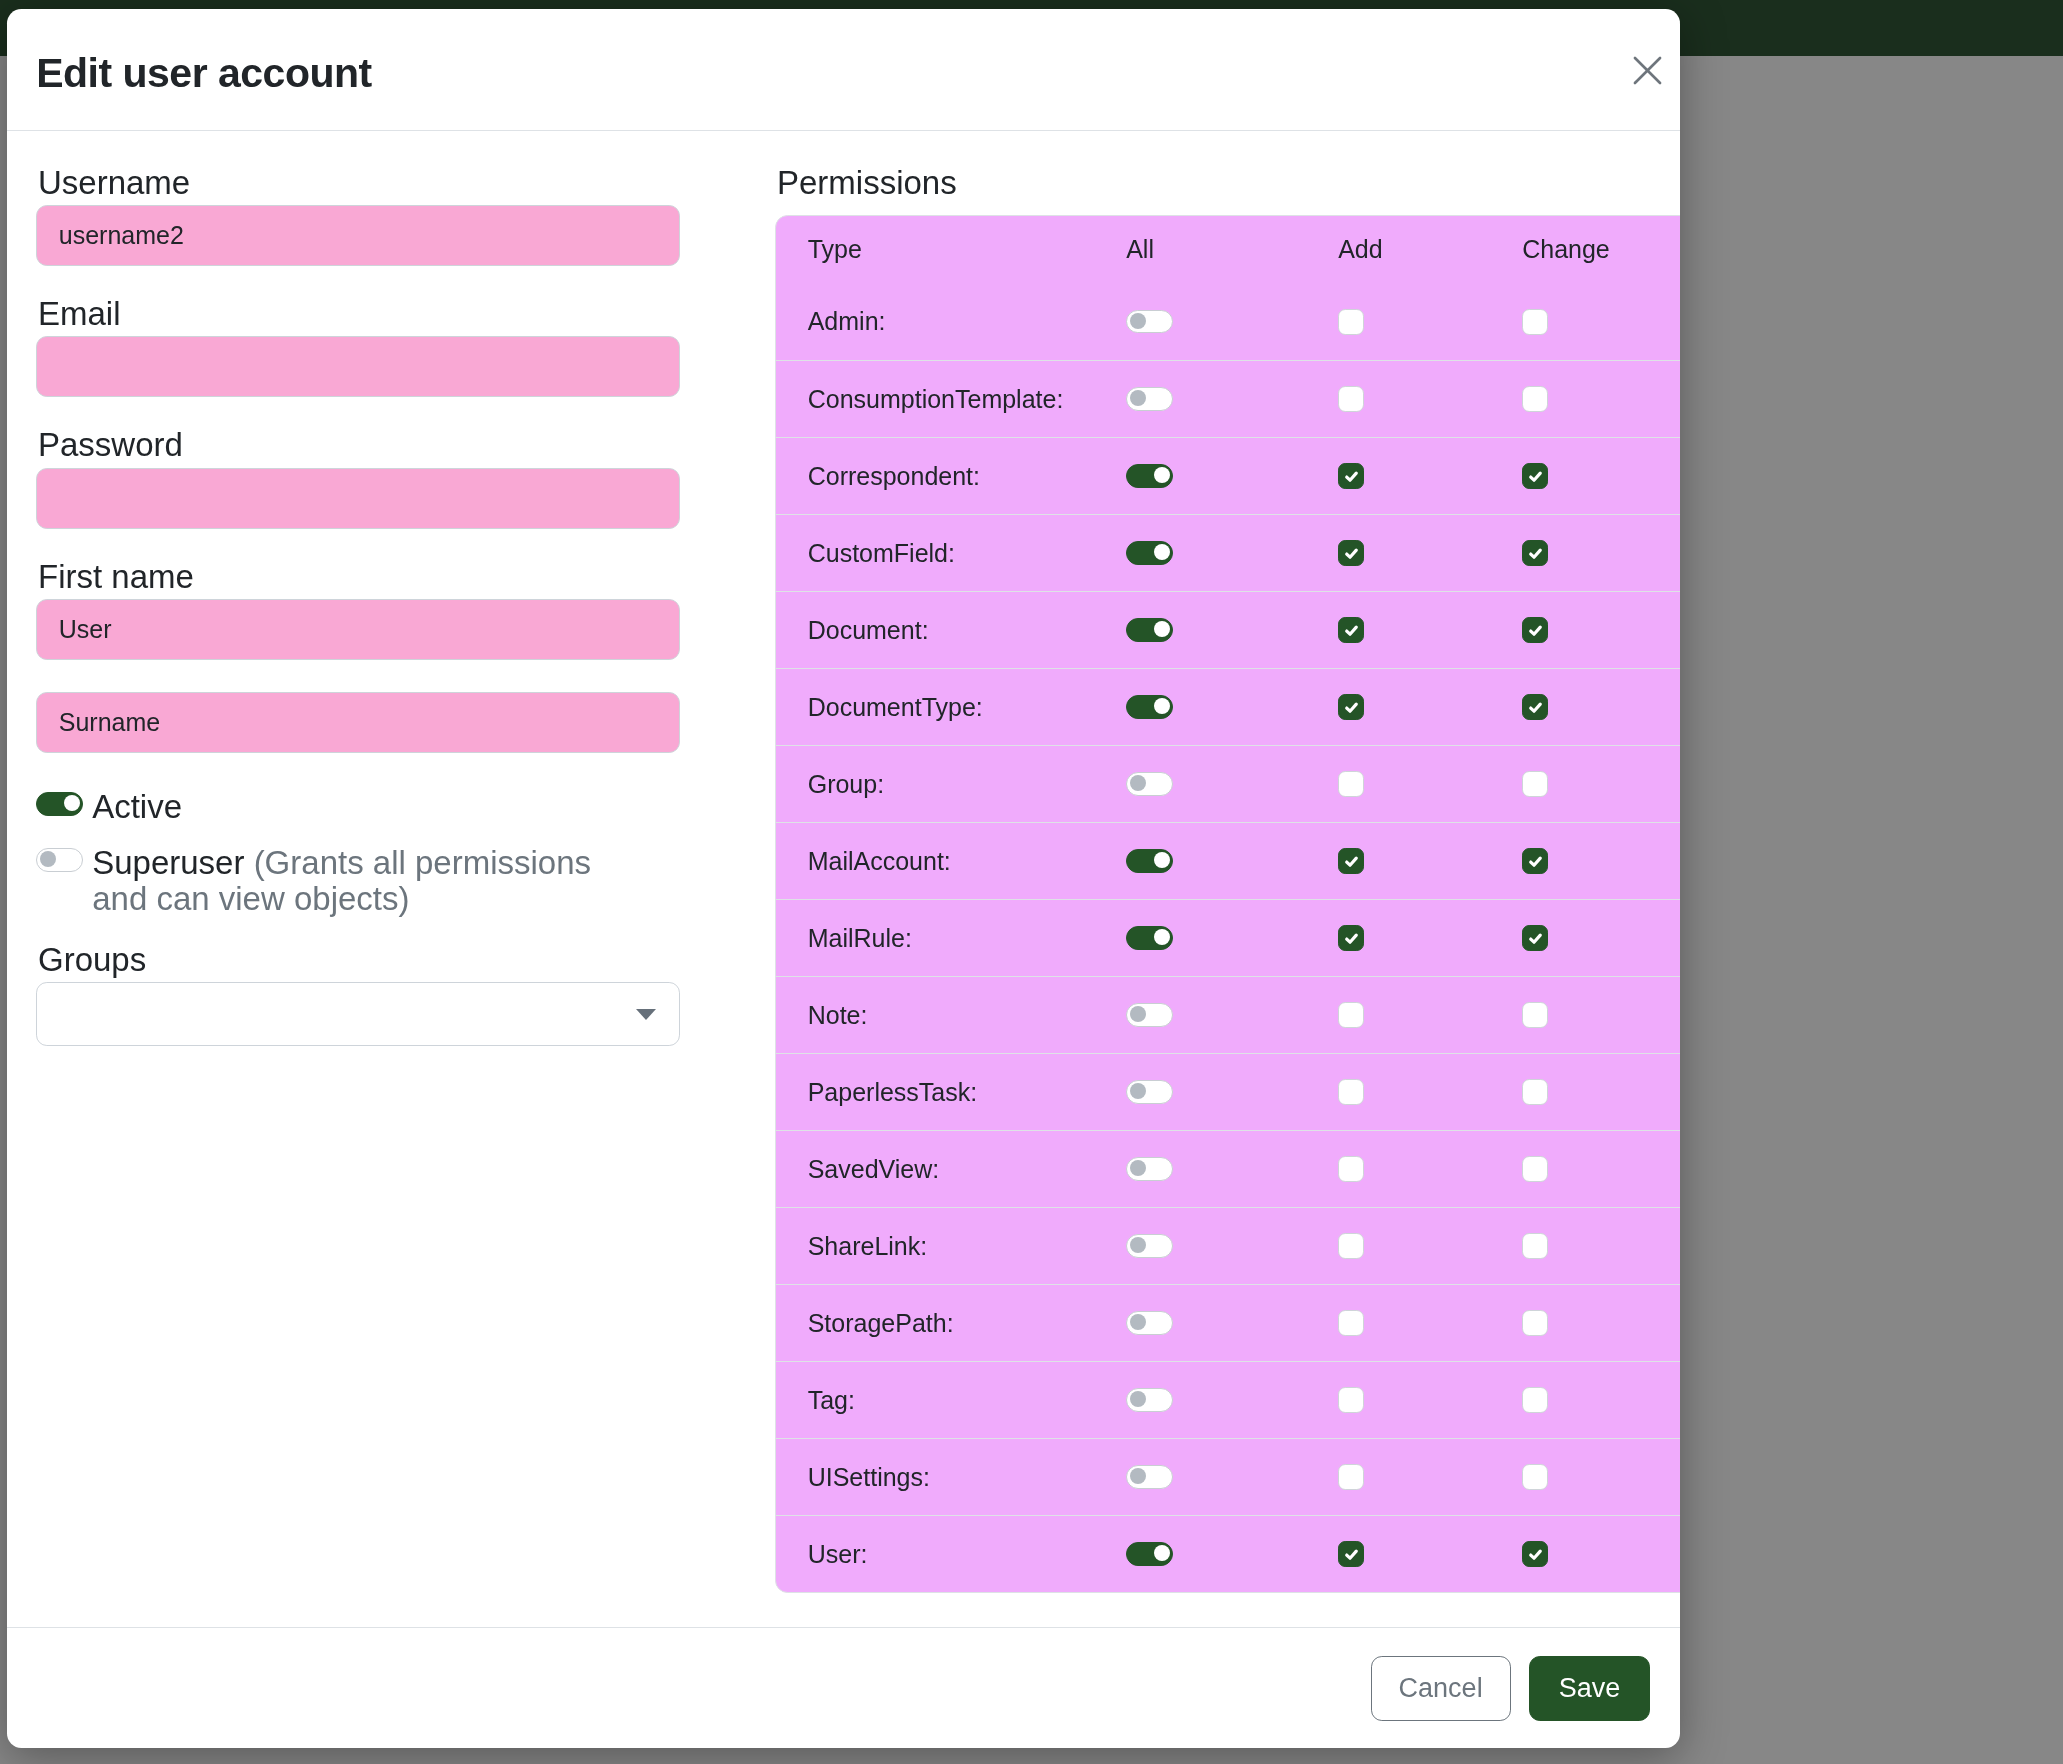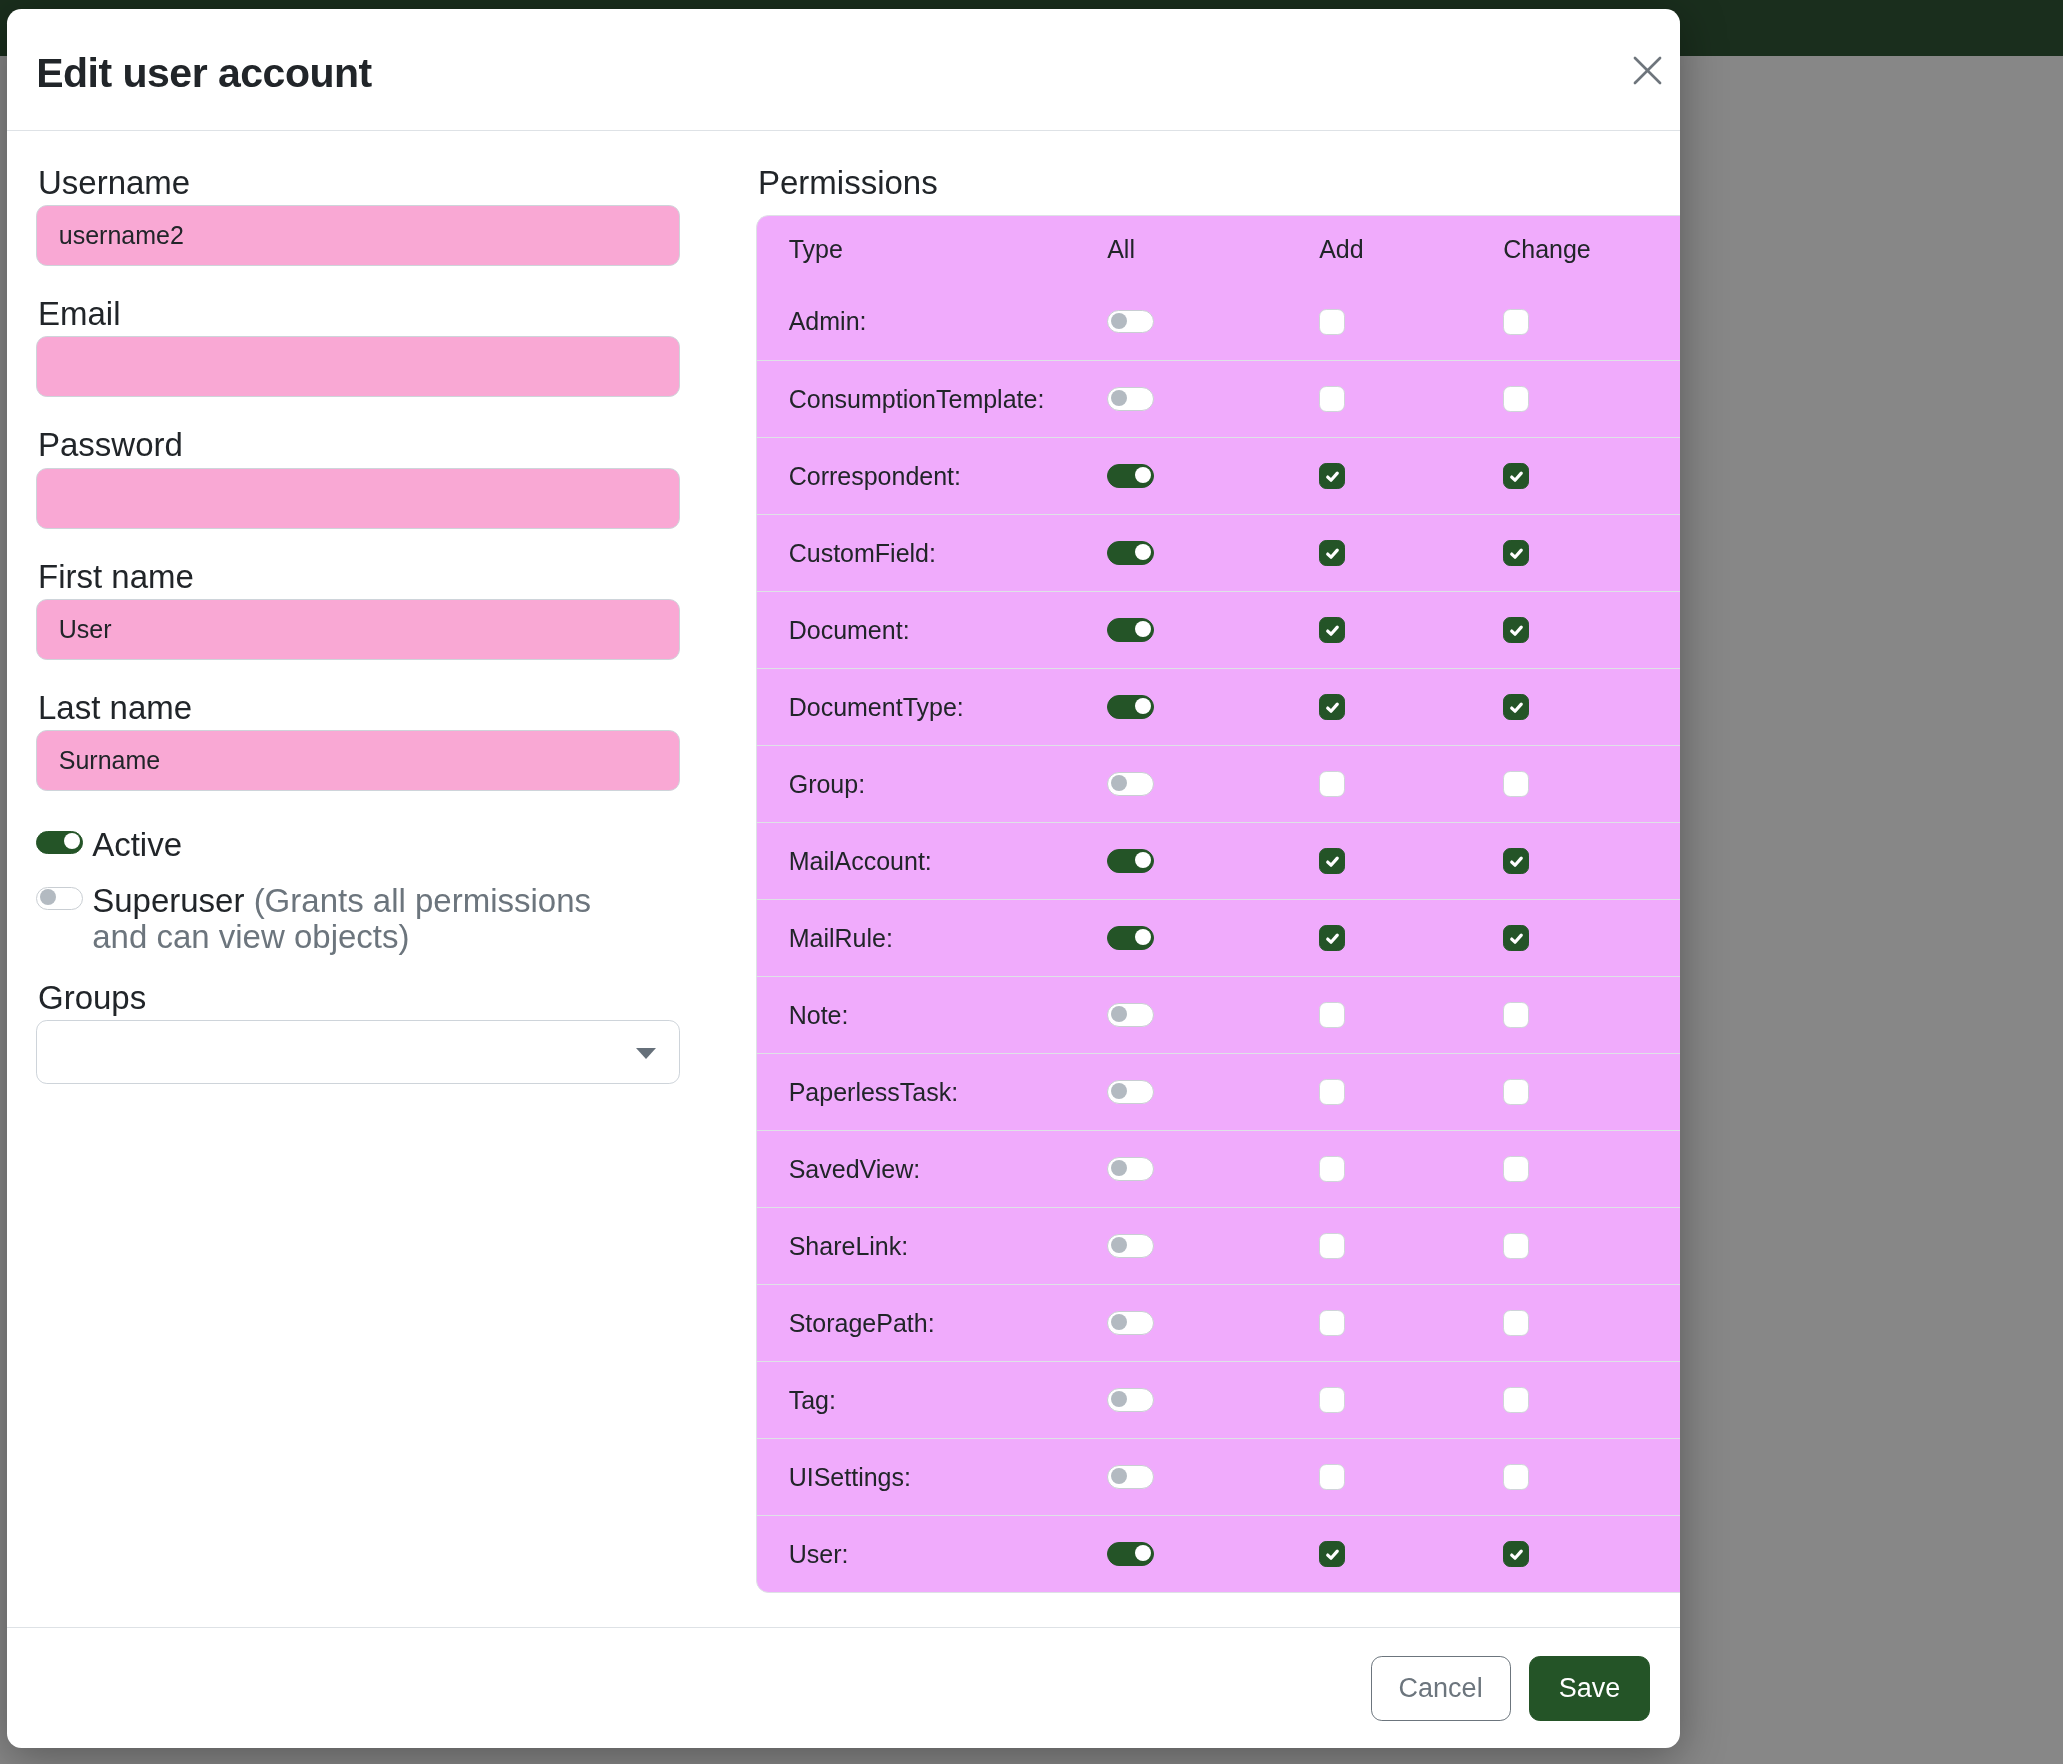--- a/index.html
+++ b/index.html
@@ -21,21 +21,21 @@
   
   .modal-header { height:122px; flex:0 0 122px; border-bottom:1.8px solid var(--line);
     display:flex; align-items:center; padding:7.2px 32px 0 29px; position:relative; }
   .modal-title { font-size:41px; font-weight:600; letter-spacing:-0.5px; }
   .close-btn { position:absolute; right:11.7px; top:41px; width:43px; height:43px;
     background:none; border:none; cursor:pointer; display:flex; align-items:center; justify-content:center; }
 
   
   .modal-body { flex:1 1 auto; display:flex; padding:36px 33px 0 29px; }
   .col-left { width:644px; flex:0 0 644px; }
-  .col-right { flex:1 1 auto; margin-left:28px;padding-left:48px; }
+  .col-right { flex:1 1 auto; margin-left:47px;padding-left:48px; }
 
   .field { margin-bottom:32px; }
   .field-label, .section-label { display:block; font-size:33px; line-height:31px; margin:0 0 7.2px 1.8px; }
   .text-input {
     width:100%; height:61px; border:1.8px solid var(--border); border-radius:10.8px;
     font-family:inherit; font-size:25px; color:var(--text); padding:0 21.6px; background:#f9a8d4; outline:none;
   }
 
   
   .switch { display:inline-block; position:relative; width:47px; height:23.4px;
@@ -107,21 +107,20 @@
       </div>
       <div class="field">
         <label class="field-label">Password</label>
         <input class="text-input" type="password" value="" style="">
       </div>
       <div class="field">
         <label class="field-label">First name</label>
         <input class="text-input" type="text" value="User" style="">
       </div>
       <div class="field" style="margin-bottom:0;">
-        <label class="field-label">Last name</label>
         <input class="text-input" type="text" value="Surname" style="">
       </div>
 
       <div class="check-row row-active">
         <span class="switch on">
             <span class="knob"></span>
           </span>
         <div class="check-text">Active</div>
       </div>
 

